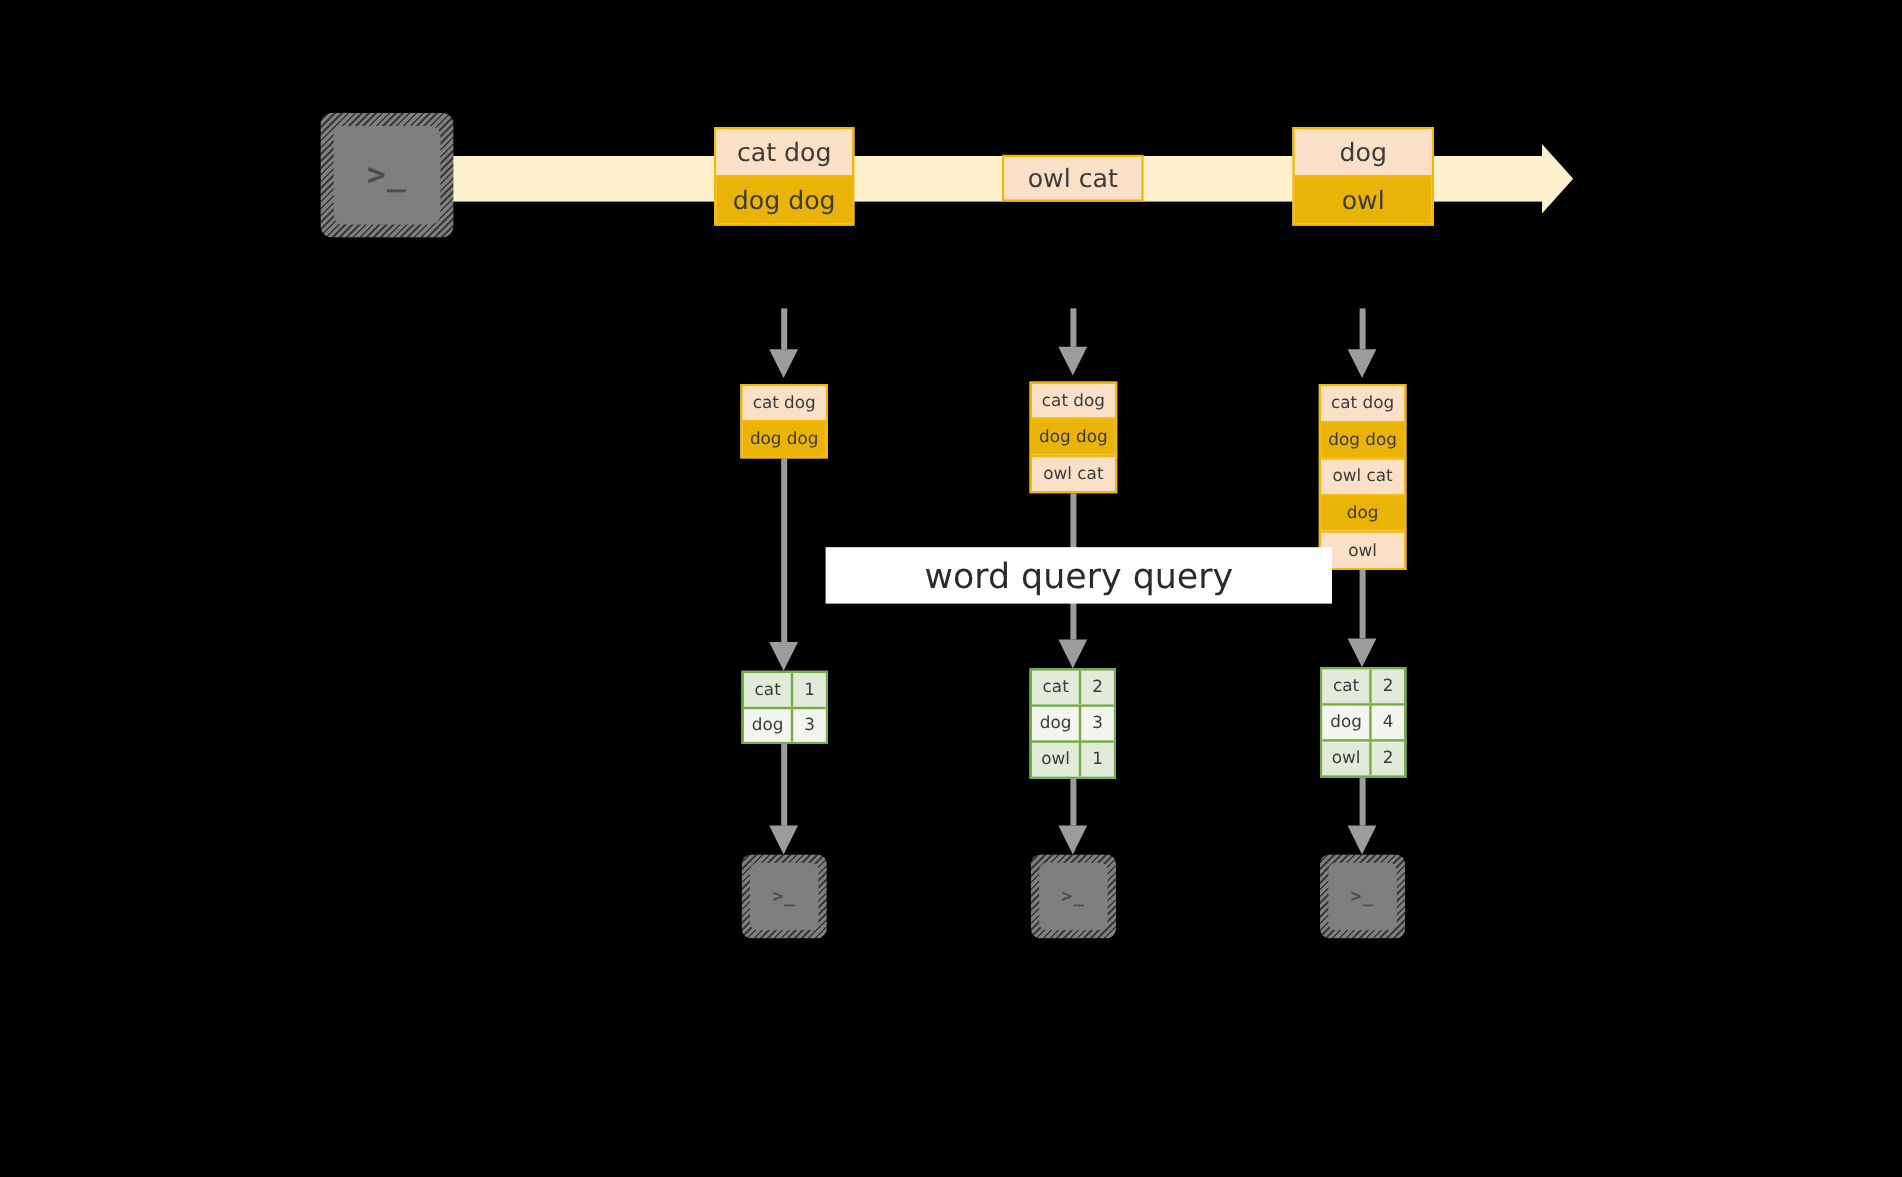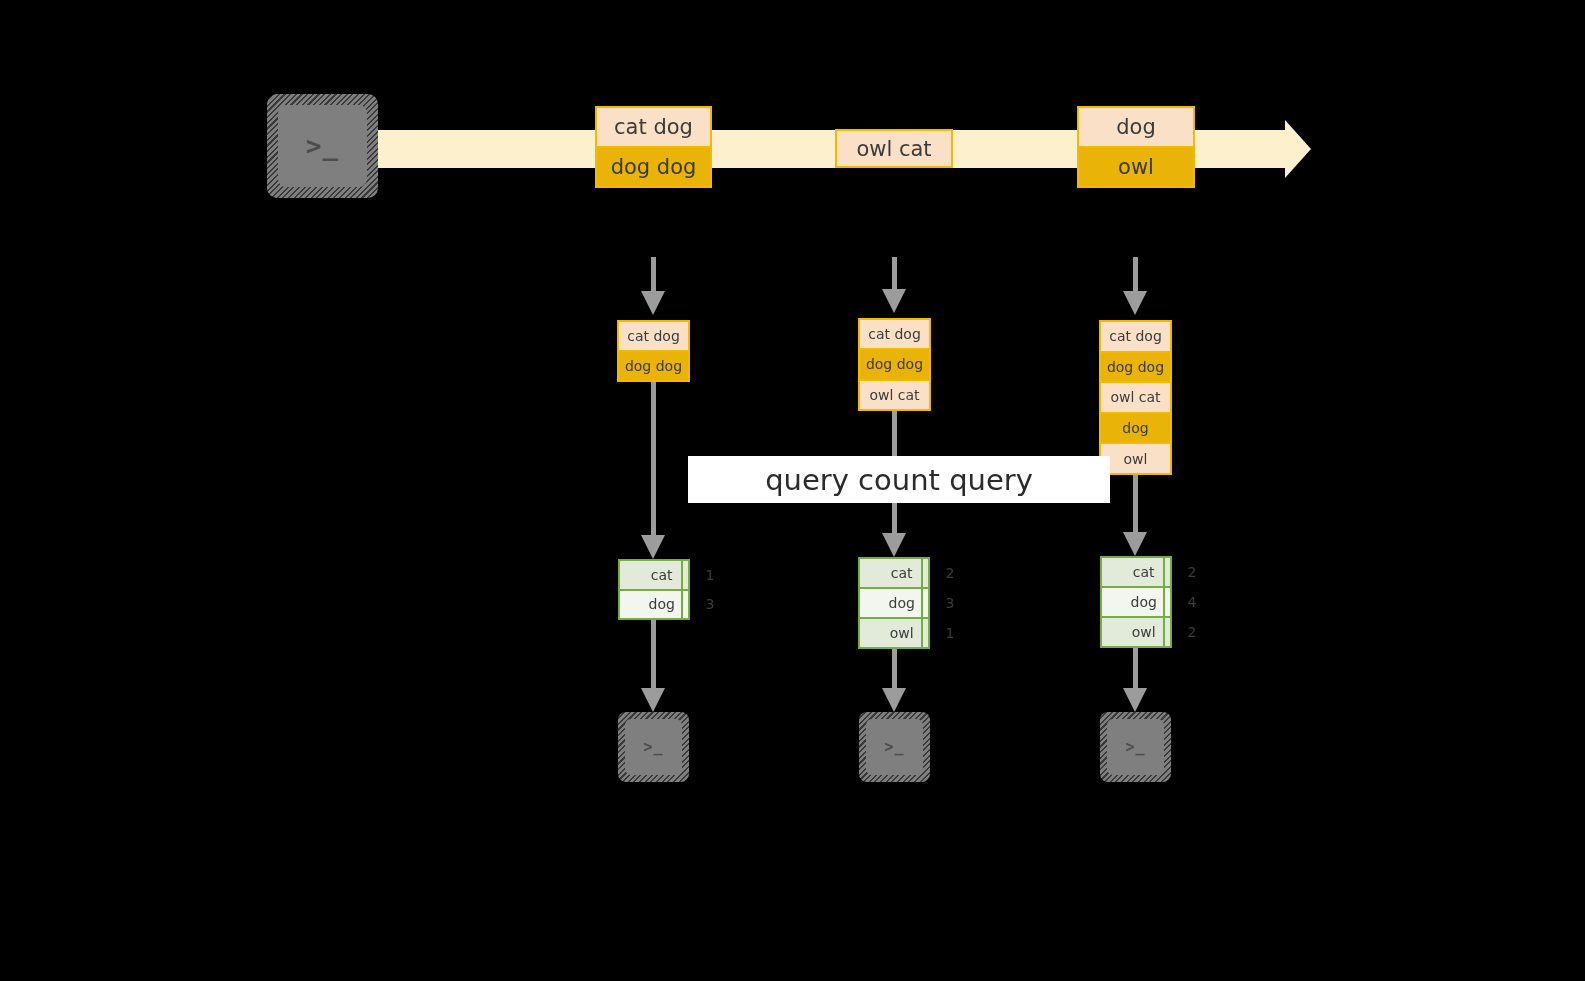--- a/index.html
+++ b/index.html
@@ -97,21 +97,20 @@
     background: #f2f6ee;
   }
   .gbox .grow.shade { background: #e2ead9; }
   .gbox .grow + .grow { border-top: 2.5px solid #74ad42; }
   .gbox .gcell {
     display: flex;
     align-items: center;
     justify-content: center;
     color: #3b3b3b;
     white-space: nowrap;
-    padding-left: 22px;
   }
   .gbox .gcell.k { flex: 0 0 58%; }
   .gbox .gcell.v { flex: 1 1 auto; border-left: 2.5px solid #74ad42; }
 
   
   .vline {
     position: absolute;
     width: 5px;
     background: #9c9c9c;
   }
@@ -263,16 +262,16 @@
 
   <div class="vline" style="left:1133px; top:648px; height:40px;"></div>
   <div class="vhead" style="left:1123px; top:688px;"></div>
 
   <div class="term small" style="left:1100px; top:712px; width:71px; height:70px;">
     <div class="inner"></div>
     <div class="glyph" style="font-size:15px;">&gt;_</div>
   </div>
 
   <div class="qlabel" style="left:688px; top:456px; width:422px; height:47px; font-size:29px;">
-    <span>query count query</span>
+    <span>word query query</span>
   </div>
 
 </div>
 
 </body></html>

